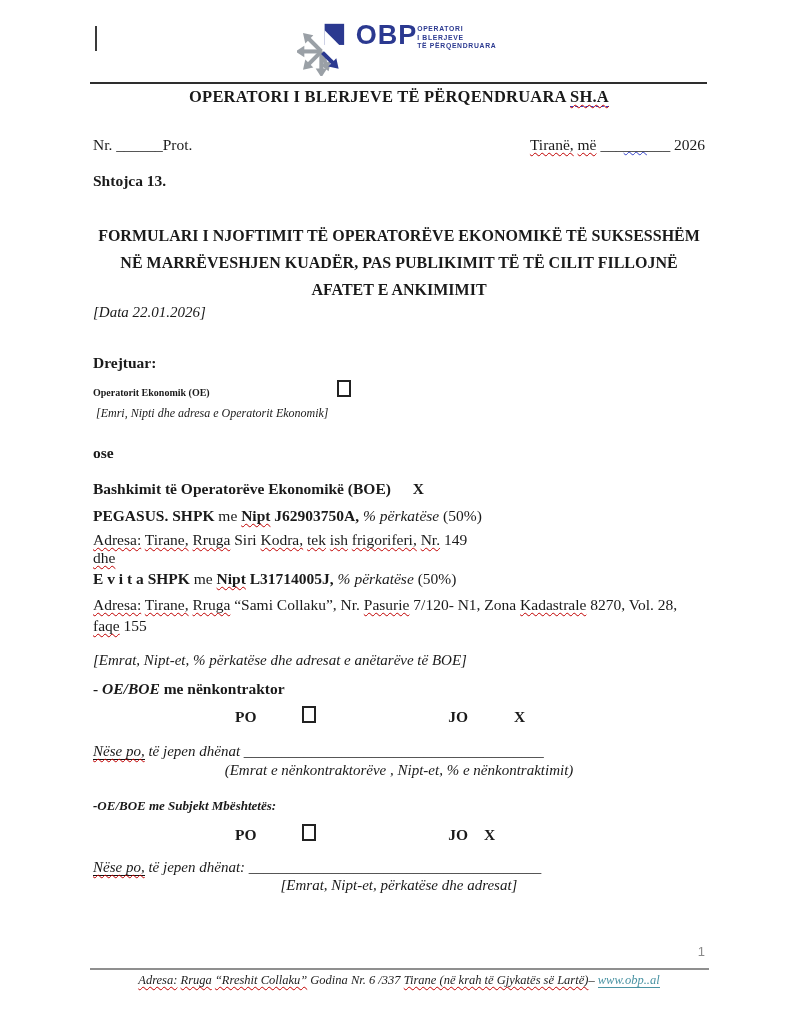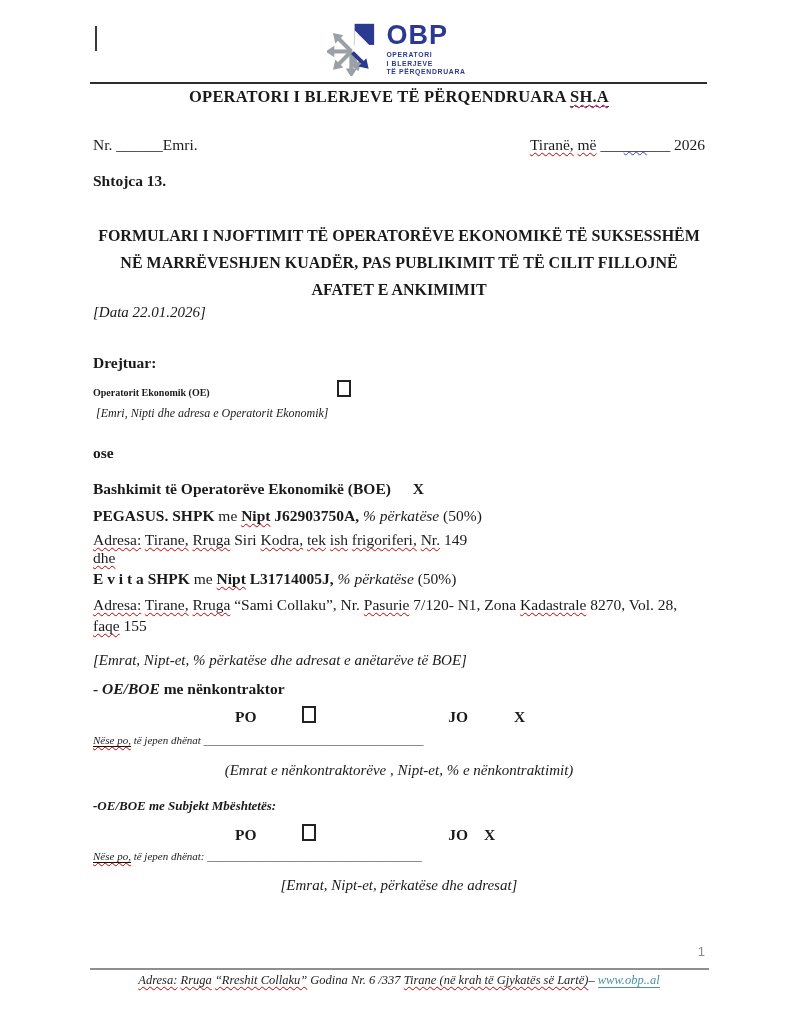--- a/index.html
+++ b/index.html
@@ -12,21 +12,21 @@
   .center{text-align:center;}
   .b{font-weight:bold;}
   .it{font-style:italic;}
   .bi{font-weight:bold;font-style:italic;}
   .u{border-bottom:1px solid #111;}
   .sq-red{text-decoration:underline wavy #c00000 1px;text-decoration-skip-ink:none;text-underline-offset:2px;}
   .sq-blue{text-decoration:underline wavy #3140c9 1px;text-decoration-skip-ink:none;text-underline-offset:1px;}
   .sq2{text-decoration:underline wavy #c00000 1px;text-decoration-skip-ink:none;text-underline-offset:2px;border-bottom:1px dashed #3140c9;}
   .cursor-bar{position:absolute;left:95px;top:26px;width:2px;height:25px;background:#3a3a3a;}
   .logo-wrap{top:22px;left:0;right:0;display:flex;justify-content:center;align-items:flex-start;gap:7px;}
-  .logo-text{display:flex;flex-direction:column;font-family:"Liberation Sans","DejaVu Sans",sans-serif;}
+  .logo-text{display:flex;flex-direction:row;font-family:"Liberation Sans","DejaVu Sans",sans-serif;}
   .logo-acronym{font-weight:bold;font-size:27px;line-height:26px;letter-spacing:1px;}
   .logo-sub{font-weight:bold;font-size:6.8px;line-height:8.5px;letter-spacing:.7px;margin-top:3px;}
   .head-rule{top:82px;left:90px;right:86px;border-top:2.5px solid #2e2e2e;}
   .org-title{top:87px;font-size:16.5px;font-weight:bold;letter-spacing:.2px;}
   .meta-row{top:136px;display:flex;justify-content:space-between;font-size:15.5px;}
   .shtojca{top:172px;font-size:15.5px;font-weight:bold;}
   .main-heading{top:222px;font-size:16px;font-weight:bold;line-height:27px;}
   .data-note{top:304px;font-size:15px;font-style:italic;}
   .drejtuar{top:354px;font-size:15.5px;font-weight:bold;}
   .oe-line{top:380px;font-size:10px;font-weight:bold;}
@@ -42,21 +42,21 @@
   .adresa2{top:594px;line-height:21px;}
   .boe-note{top:652px;font-size:15px;font-style:italic;}
   .sub1{top:680px;font-size:15.5px;font-weight:bold;}
   .po-row{font-size:15.5px;font-weight:bold;padding-left:142px;}
   .row1{top:706px;}
   .row2{top:824px;}
   .gap-po-box{margin-left:42px;}
   .gap-box-jo{margin-left:128px;}
   .gap-jo-x{margin-left:42px;}
   .gap-jo-x-sm{margin-left:12px;}
-  .nese{font-size:11px;}
+  .nese{font-size:15px;margin-top:9px;}
   .nese1{top:734px;}
   .nese2{top:850px;}
   .note1{top:762px;font-size:15px;font-style:italic;}
   .note2{top:877px;font-size:15px;font-style:italic;}
   .sub2{top:798px;font-size:13px;font-weight:bold;font-style:italic;}
   .page-num{top:944px;text-align:right;font-family:"Liberation Sans","DejaVu Sans",sans-serif;font-size:13px;color:#8a8a8a;}
   .footer-rule{top:968px;left:90px;right:84px;border-top:2px solid #8f8f8f;}
   .footer-text{top:973px;font-size:12.5px;font-style:italic;color:#222;}
   .link{border-bottom:1px solid;}
   .x-boe{margin-left:18px;}
@@ -112,21 +112,21 @@
         <span style="display:block">TË PËRQENDRUARA</span>
       </span>
     </span>
   </div>
 
   <div class="abs head-rule"></div>
 
   <div class="abs org-title center"><span>OPERATORI I BLERJEVE TË PËRQENDRUARA </span><span class="sq2">SH.A</span></div>
 
   <div class="abs meta-row">
-    <span><span>Nr. </span><span>______</span><span>Emri.</span></span>
+    <span><span>Nr. </span><span>______</span><span>Prot.</span></span>
     <span><span class="sq-red">Tiranë,</span><span> </span><span class="sq-red">më</span><span> </span><span>___</span><span class="sq-blue">___</span><span>___</span><span> 2026</span></span>
   </div>
 
   <div class="abs shtojca">Shtojca 13.</div>
 
   <div class="abs main-heading center">
     <div>FORMULARI I NJOFTIMIT TË OPERATORËVE EKONOMIKË TË SUKSESSHËM</div>
     <div>NË MARRËVESHJEN KUADËR, PAS PUBLIKIMIT TË TË CILIT FILLOJNË</div>
     <div>AFATET E ANKIMIMIT</div>
   </div>

